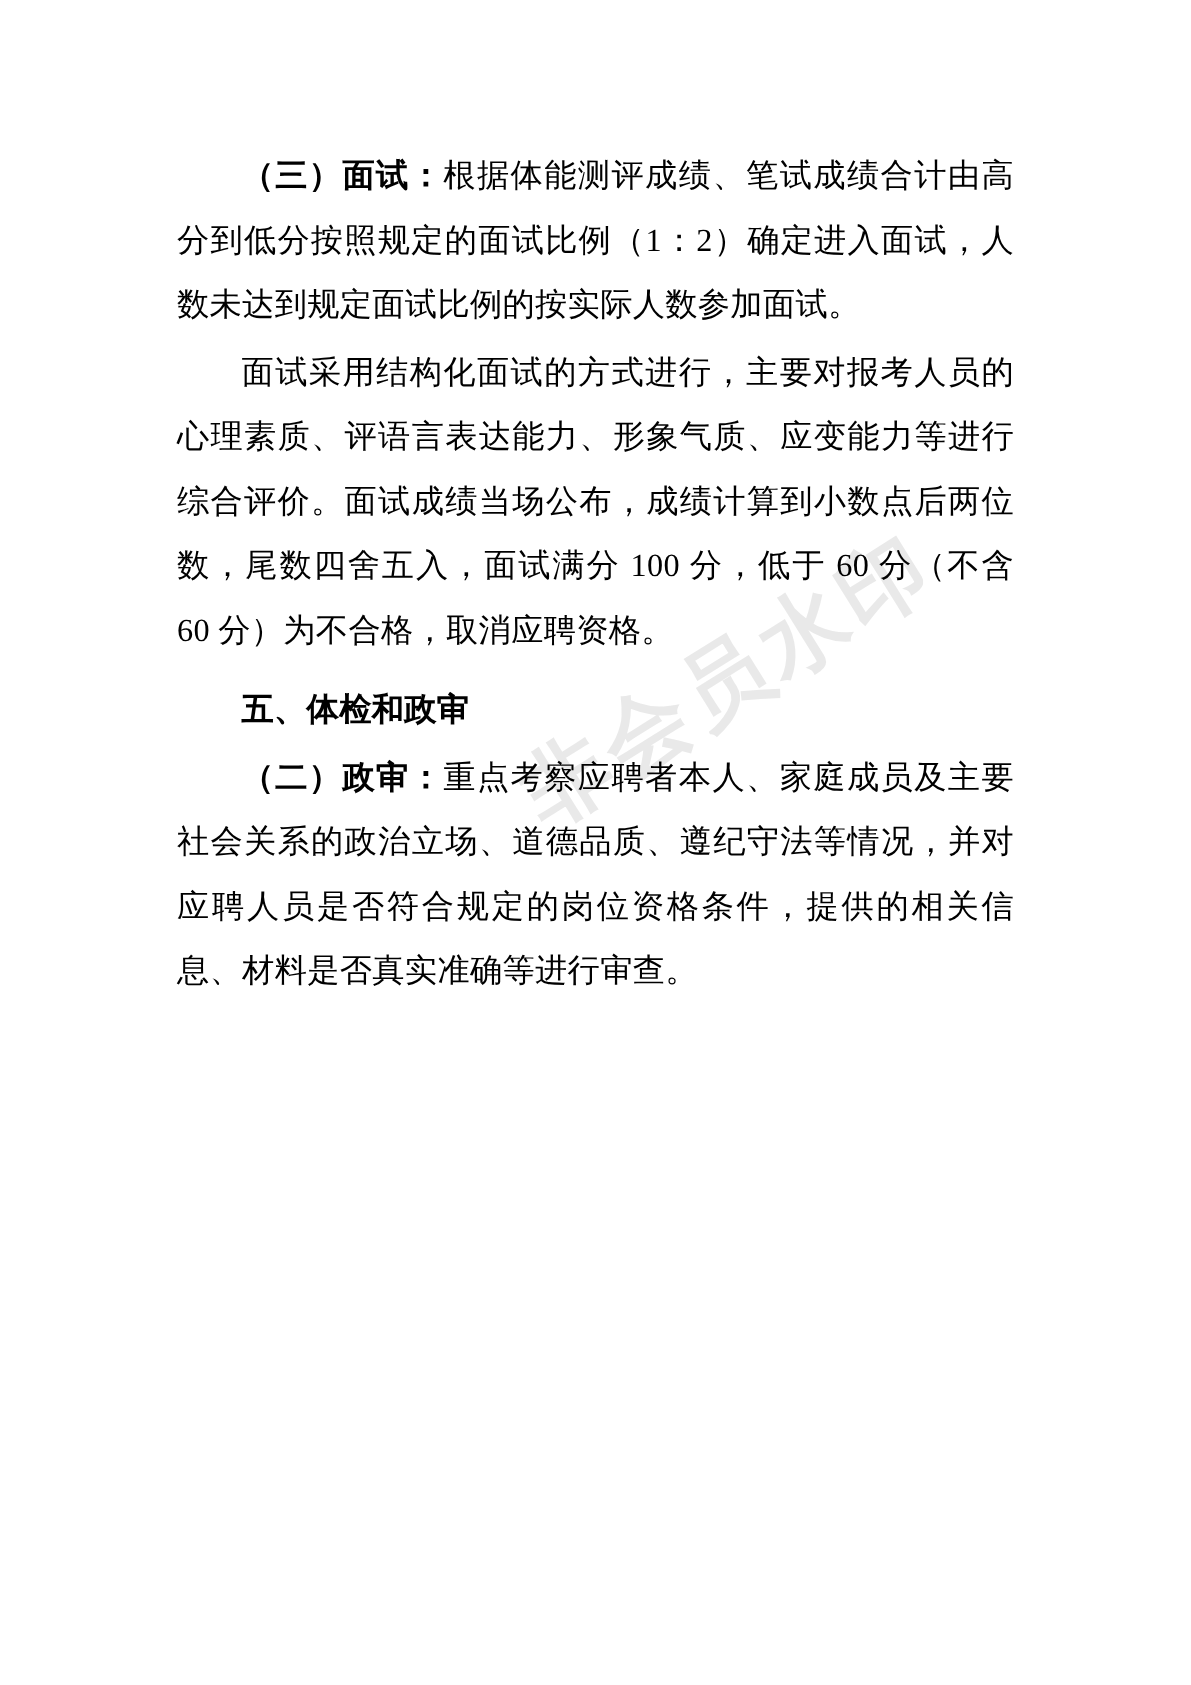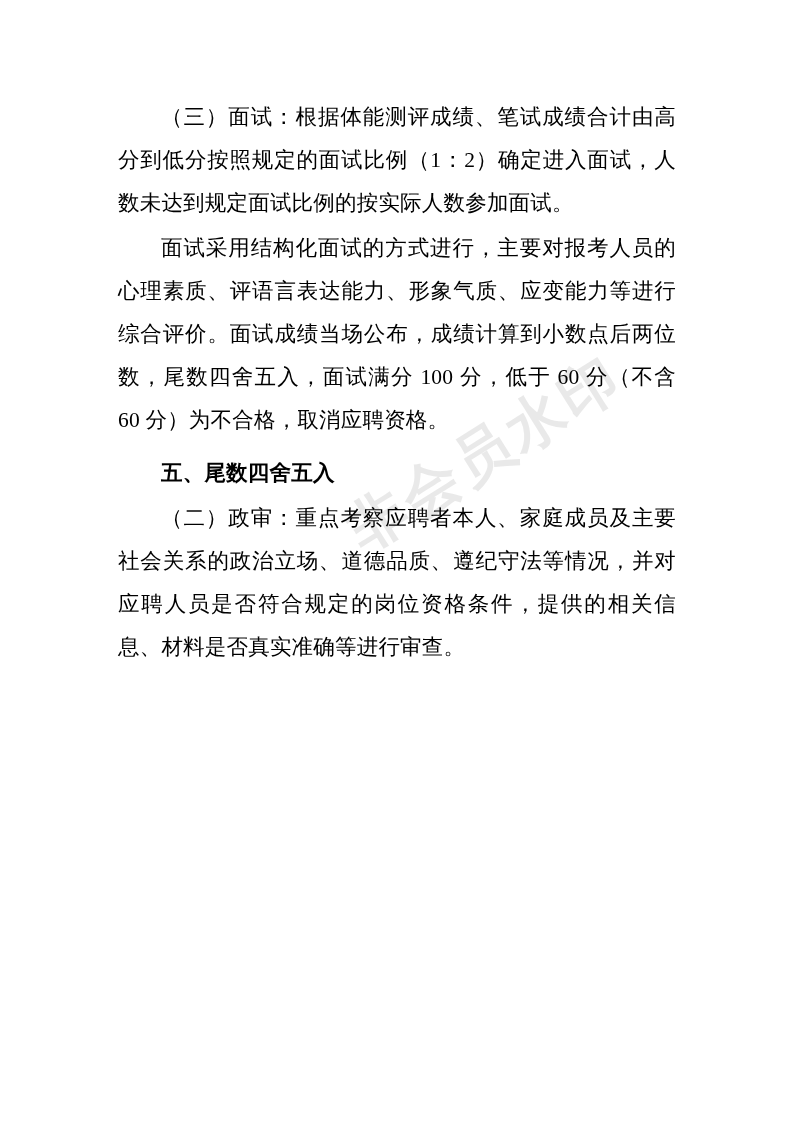--- a/index.html
+++ b/index.html
@@ -48,21 +48,21 @@
   p.para {
     margin: 0 0 2px 0;
     font-size: 21.5px;
     line-height: 43px;
     text-align: justify;
     text-justify: inter-ideograph;
     text-indent: 43px;
     letter-spacing: 0.2px;
   }
   .bold {
-    font-weight: normal;
+    font-weight: bold;
   }
   .heading {
     margin: 0 0 2px 0;
     font-size: 21.5px;
     line-height: 43px;
     font-weight: bold;
     text-indent: 43px;
     letter-spacing: 0.2px;
   }
   .gap-before { margin-top: 10px; }
@@ -75,19 +75,19 @@
   <div class="watermark">非会员水印</div>
 
   <div class="content">
 
     <p class="para"><span class="bold">（三）面试：</span><span>根据体能测评成绩、笔试成绩合计由高分到低分按照规定的面试比例（1：2）确定进入面试，人数未达到规定面试比例的按实际人数参加面试。</span></p>
 
     <p class="para"><span>面试采用结构化面试的方式进行，主要对报考人员的心理素质、评语言表达能力、形象气质、应变能力等进行综合评价。面试成绩当场公布，成绩计算到小数点后两位数，尾数四舍五入，面试满分 100 分，低于 60 分（不含 60 分）为不合格，取消应聘资格。</span></p>
 
 
 
-    <p class="heading gap-before">五、尾数四舍五入</p>
+    <p class="heading gap-before">五、体检和政审</p>
 
 
     <p class="para"><span class="bold">（二）政审：</span><span>重点考察应聘者本人、家庭成员及主要社会关系的政治立场、道德品质、遵纪守法等情况，并对应聘人员是否符合规定的岗位资格条件，提供的相关信息、材料是否真实准确等进行审查。</span></p>
 
   </div>
 </div>
 
 </body></html>

